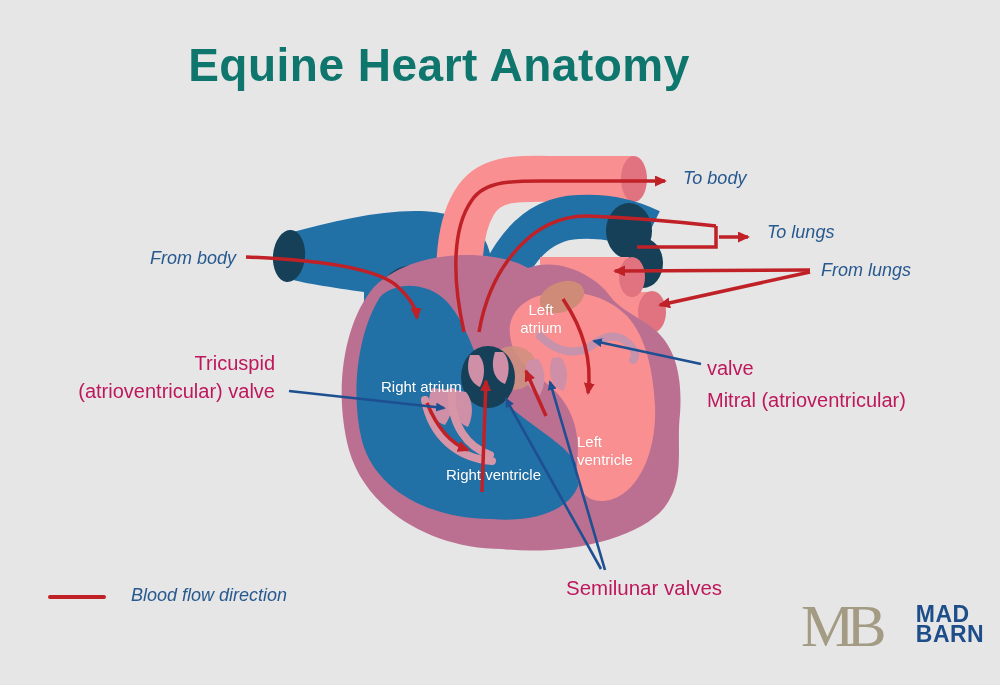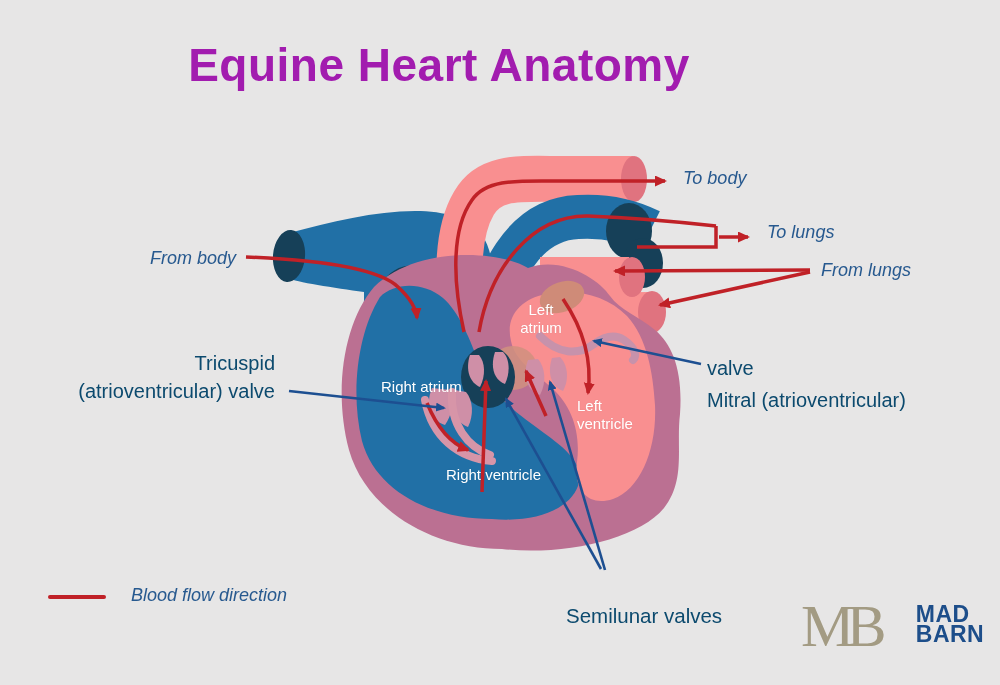--- a/index.html
+++ b/index.html
@@ -9,48 +9,48 @@
     background:#e7e6e6;
     overflow:hidden;
     font-family:"Liberation Sans", sans-serif;
   }
   .abs{position:absolute;}
   #title{
     left:0;top:38px;width:878px;
     text-align:center;
     font-size:46px;font-weight:bold;
     letter-spacing:0.5px;
-    color:#a21caf;
+    color:#0f766e;
   }
   .flow-label{
     font-style:italic;
     font-size:18px;
     color:#27598f;
     white-space:nowrap;
   }
   .chamber-label{
     color:#ffffff;
     font-size:15px;
     line-height:17.5px;
     text-shadow:0 0 2px rgba(0,0,0,0.08);
   }
   .valve-label{
-    color:#0c4a6e;
+    color:#be185d;
     font-size:20px;
   }
   #tricuspid-label{left:40px;top:349px;width:235px;text-align:right;line-height:28px;}
   #mitral-label{left:707px;top:352px;line-height:32px;}
-  #semilunar-label{left:566px;top:604px;font-size:20.5px;}
+  #semilunar-label{left:566px;top:576px;font-size:20.5px;}
   #from-body-label{left:150px;top:248px;}
   #to-body-label{left:683px;top:168px;}
   #to-lungs-label{left:767px;top:222px;}
   #from-lungs-label{left:821px;top:260px;}
   #left-atrium-label{left:507px;top:301px;width:68px;text-align:center;}
   #right-atrium-label{left:381px;top:378px;white-space:nowrap;}
-  #left-ventricle-label{left:577px;top:397px;width:78px;}
+  #left-ventricle-label{left:577px;top:433px;width:78px;}
   #right-ventricle-label{left:446px;top:466px;white-space:nowrap;}
   #legend-swatch{
     left:48px;top:595px;width:58px;height:3.5px;
     background:#c02127;border-radius:2px;
   }
   #legend-label{left:131px;top:585px;}
   #note{
     left:45px;top:624px;
     font-size:17px;color:#27598f;
     white-space:nowrap;

